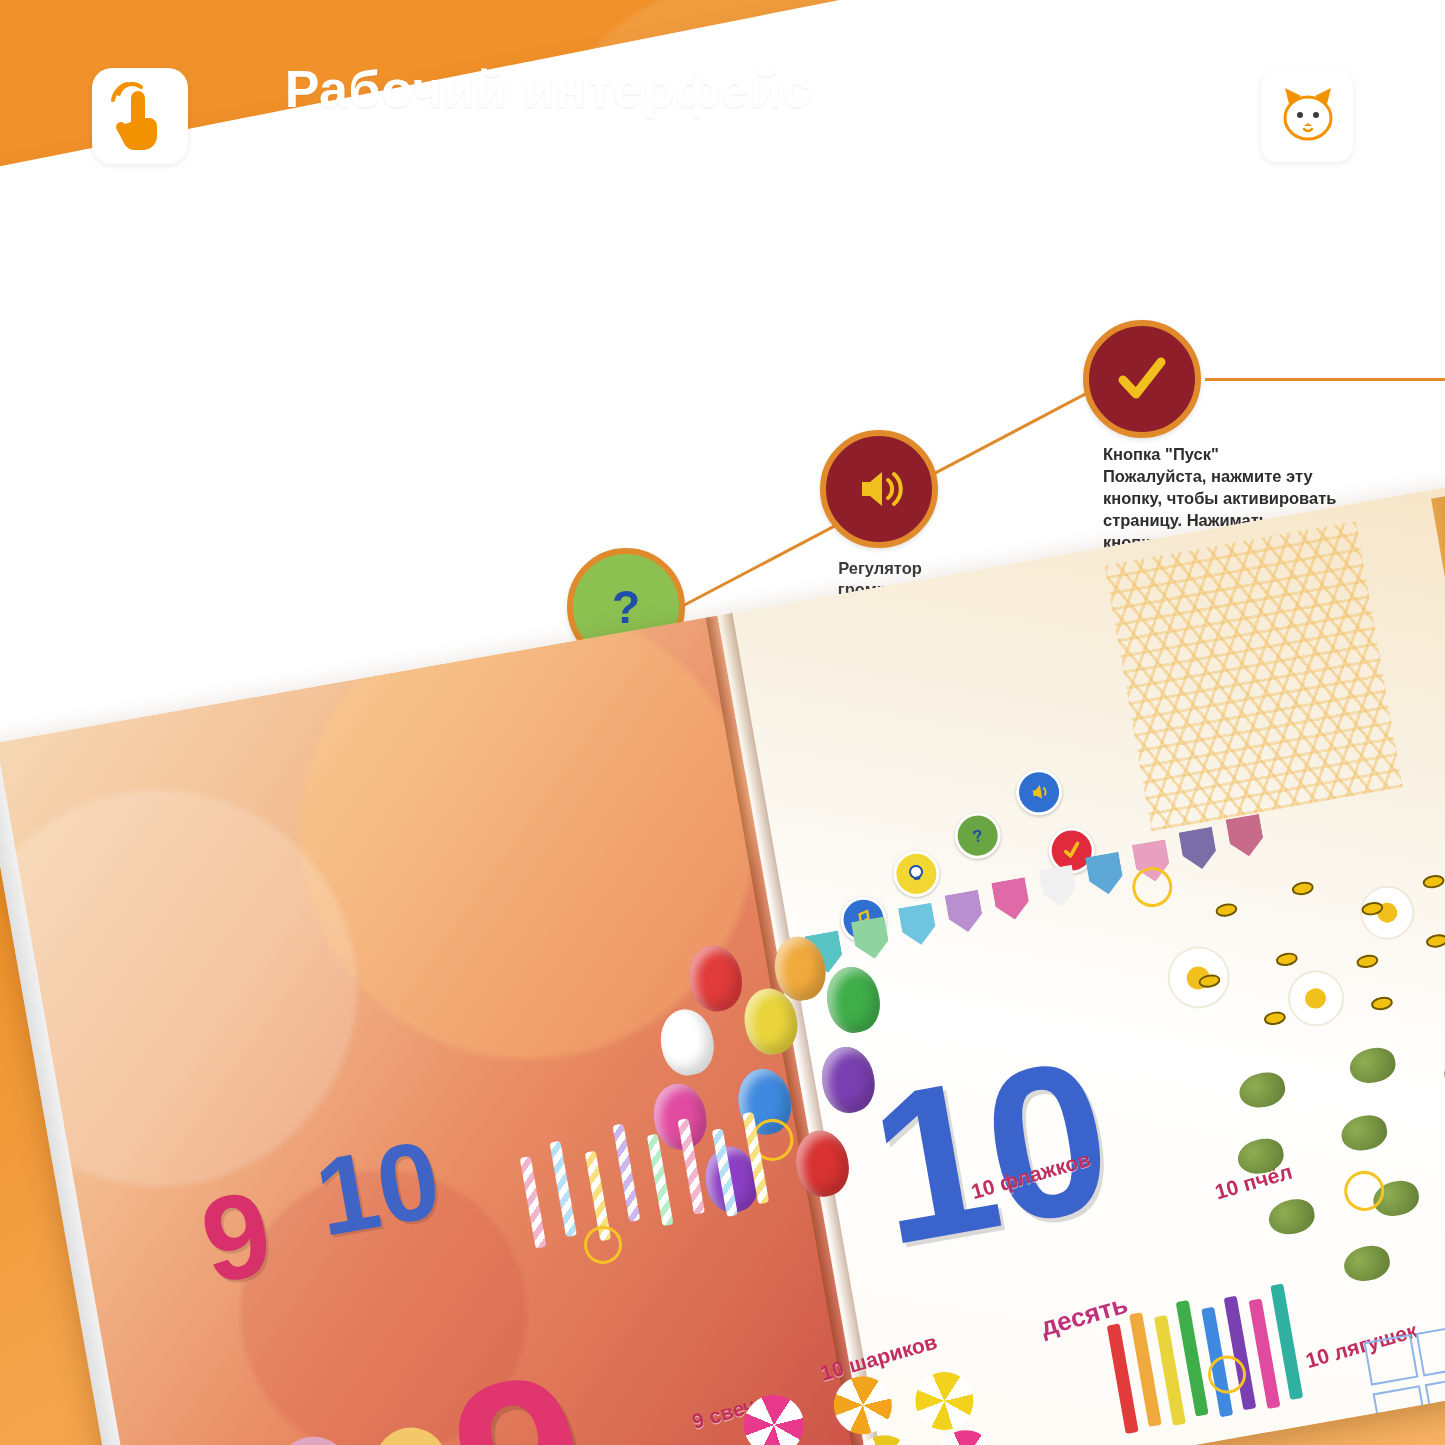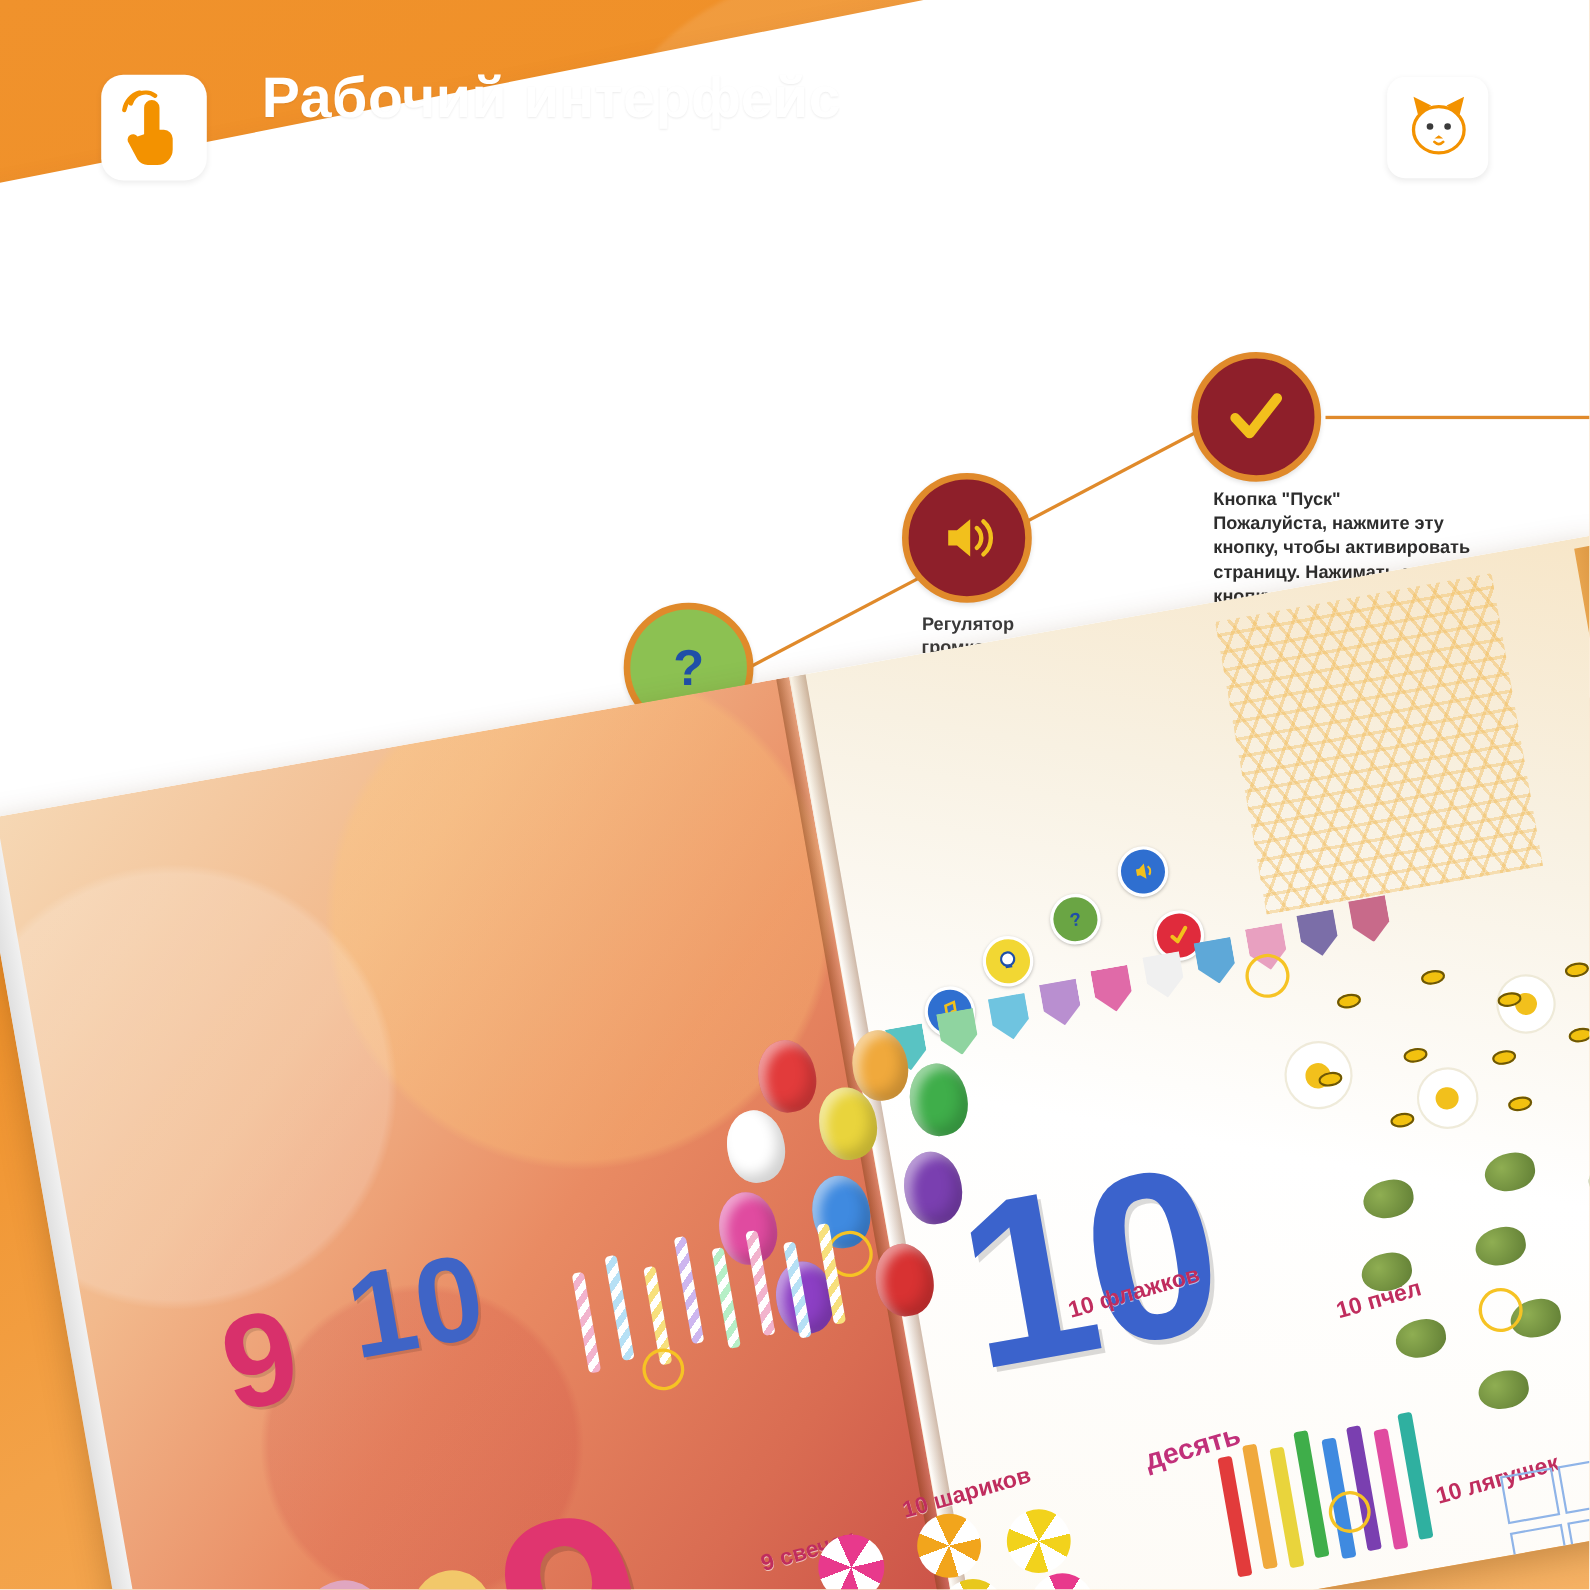--- a/index.html
+++ b/index.html
@@ -63,20 +63,21 @@
   .title {
     position: absolute;
     left: 238px; top: 60px;
     width: 620px;
     color: #ffffff;
     font-size: 52px;
     font-weight: bold;
     line-height: 1.12;
     letter-spacing: 0.5px;
     text-shadow: 0 1px 2px rgba(0,0,0,0.08);
+    text-align: center;
   }
   .brand-badge {
     position: absolute;
     right: 92px; top: 70px;
     width: 92px; height: 92px;
     background: #ffffff;
     border-radius: 16px;
     box-shadow: 0 2px 6px rgba(0,0,0,0.08);
   }
   .brand-badge svg { position: absolute; left: 16px; top: 12px; }

